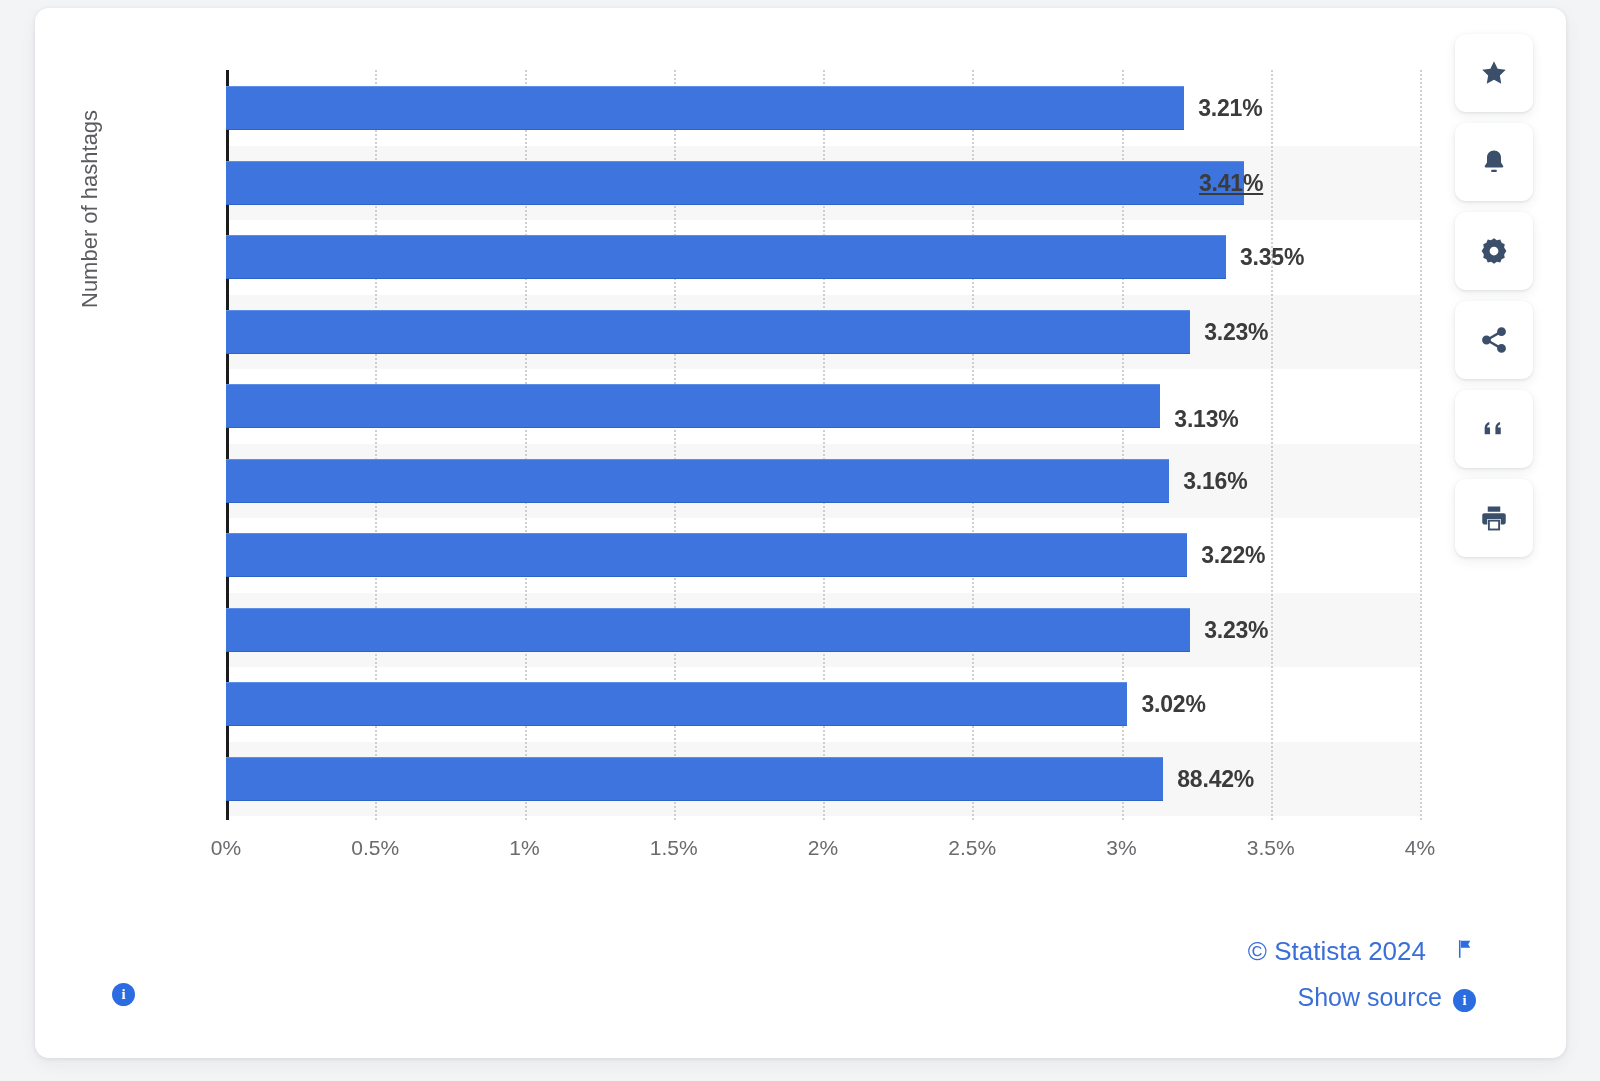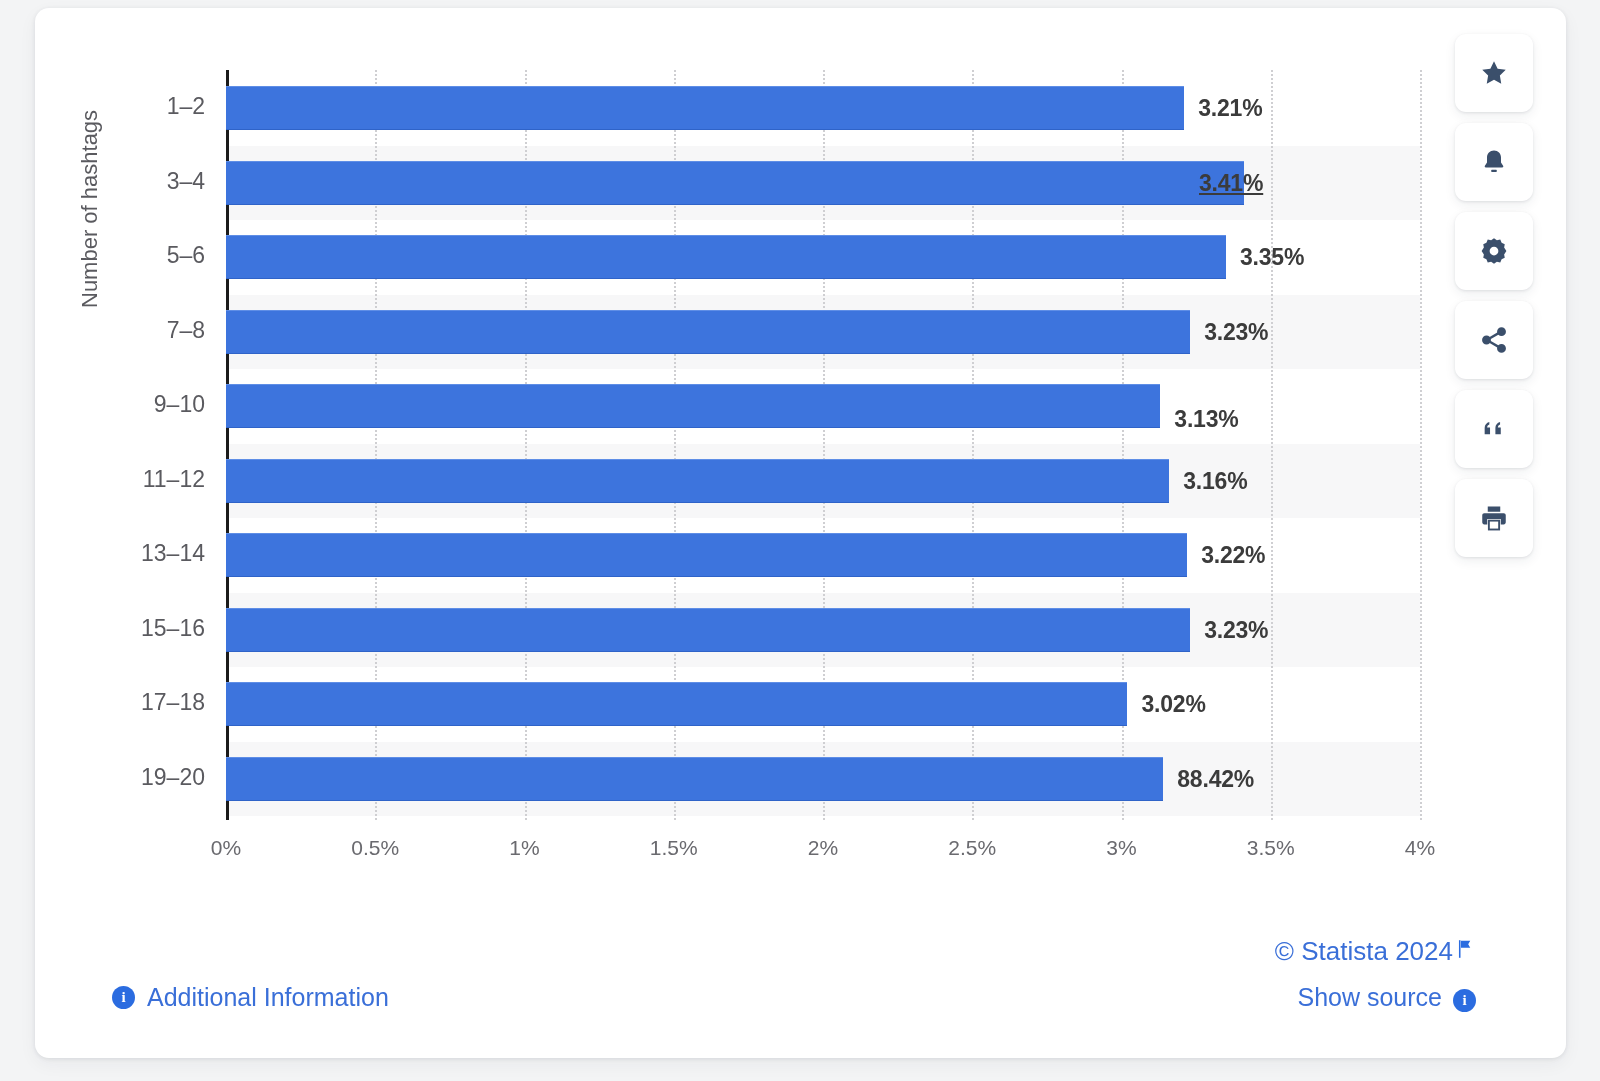--- a/index.html
+++ b/index.html
@@ -169,21 +169,21 @@
   }
   .tool-btn svg { display: block; }
 
   
   .copyright {
     position: absolute;
     right: 90px;
     top: 928px;
     display: flex;
     align-items: center;
-    gap: 1px;
+    gap: 28px;
     font-size: 26px;
     color: #3a6fd8;
     white-space: nowrap;
   }
   .show-source {
     position: absolute;
     right: 90px;
     top: 975px;
     display: flex;
     align-items: flex-end;
@@ -261,34 +261,20 @@
             <div class="bar-value" style="top: 463px; left: 975.17px;">3.22%</div>
             <div class="bar" style="top: 537.5px; left: 0px; width: 964.155px;"></div>
             <div class="bar-value" style="top: 537.5px; left: 978.155px;">3.23%</div>
             <div class="bar" style="top: 612px; left: 0px; width: 901.47px;"></div>
             <div class="bar-value" style="top: 612px; left: 915.47px;">3.02%</div>
             <div class="bar" style="top: 686.5px; left: 0px; width: 937.29px;"></div>
             <div class="bar-value" style="top: 686.5px; left: 951.29px;">88.42%</div>
           </div>
       </div>
 
-      <div class="cat-wrap">
-        <div id="cats">
-            <div class="cat-label" style="top: 23px;">1–2</div>
-            <div class="cat-label" style="top: 97.5px;">3–4</div>
-            <div class="cat-label" style="top: 172px;">5–6</div>
-            <div class="cat-label" style="top: 246.5px;">7–8</div>
-            <div class="cat-label" style="top: 321px;">9–10</div>
-            <div class="cat-label" style="top: 395.5px;">11–12</div>
-            <div class="cat-label" style="top: 470px;">13–14</div>
-            <div class="cat-label" style="top: 544.5px;">15–16</div>
-            <div class="cat-label" style="top: 619px;">17–18</div>
-            <div class="cat-label" style="top: 693.5px;">19–20</div>
-          </div>
-      </div>
 
       <div class="xtick-wrap">
         <div id="xticks">
             <div class="xtick" style="left: 0px;">0%</div>
             <div class="xtick" style="left: 149.25px;">0.5%</div>
             <div class="xtick" style="left: 298.5px;">1%</div>
             <div class="xtick" style="left: 447.75px;">1.5%</div>
             <div class="xtick" style="left: 597px;">2%</div>
             <div class="xtick" style="left: 746.25px;">2.5%</div>
             <div class="xtick" style="left: 895.5px;">3%</div>
@@ -370,17 +356,16 @@
       </span>
     </div>
 
     <div class="show-source">
       <span>Show source</span>
       <span class="info-circle">i</span>
     </div>
 
     <div class="additional-info">
       <span class="info-circle">i</span>
-      <span>Additional Information</span>
     </div>
 
   </div>
 </div>
 
 </body></html>

